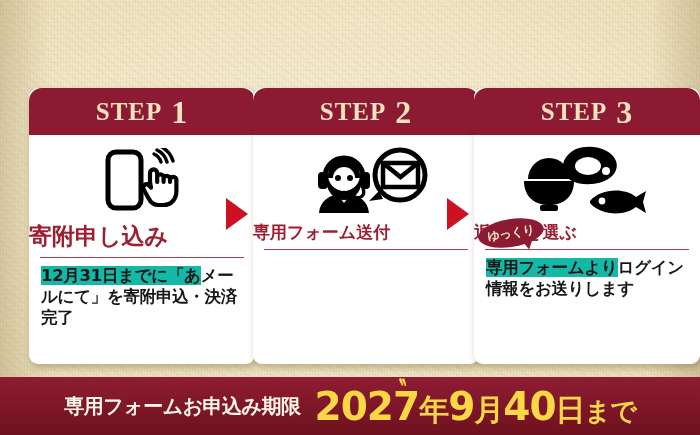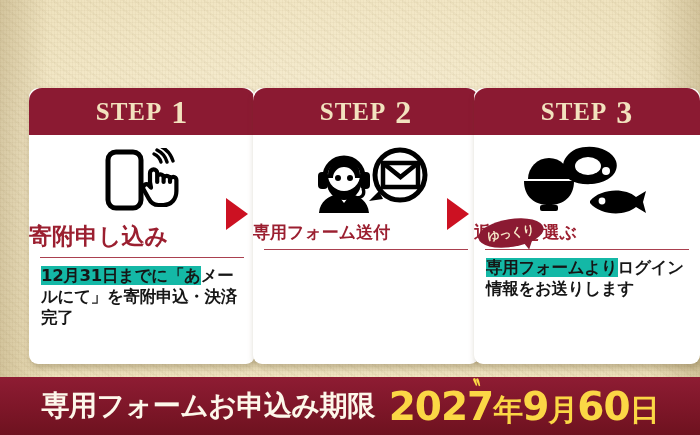--- a/index.html
+++ b/index.html
@@ -115,21 +115,21 @@
   #arrow2{left:447px;}
 
   
   .banner{
     position:absolute;left:0;right:0;bottom:0;height:58px;
     background:linear-gradient(180deg,#8e1c33 0%,#7d1628 55%,#6e121f 100%);
     display:flex;align-items:center;justify-content:center;
     z-index:7;
   }
   .banner-pre{
-    color:#fdf7ea;font-size:28px;font-weight:700;letter-spacing:-.5px;
+    color:#fdf7ea;font-size:20px;font-weight:700;letter-spacing:-.5px;
     font-family:"DejaVu Sans","Liberation Sans",sans-serif;
     margin-right:14px;
   }
   .banner-main{
     position:relative;color:#fbd745;font-weight:700;letter-spacing:-1px;
     font-family:"DejaVu Sans","Liberation Sans",sans-serif;
     display:flex;align-items:baseline;
   }
   .bn-big{font-size:39px;line-height:1;}
   .bn-mid{font-size:30px;line-height:1;}
@@ -239,18 +239,19 @@
   </div>
 
   <div class="banner">
     <span class="banner-pre">専用フォームお申込み期限</span>
     <span class="banner-main">
       <span class="emph">〝</span>
       <span class="bn-big">2027</span>
       <span class="bn-mid">年</span>
       <span class="bn-big">9</span>
       <span class="bn-mid">月</span>
-      <span class="bn-big">60</span>
+      <span class="bn-big">40</span>
       <span class="bn-mid">日</span>
+      <span class="bn-sm">まで</span>
     </span>
   </div>
 
 </div>
 
 </body></html>

